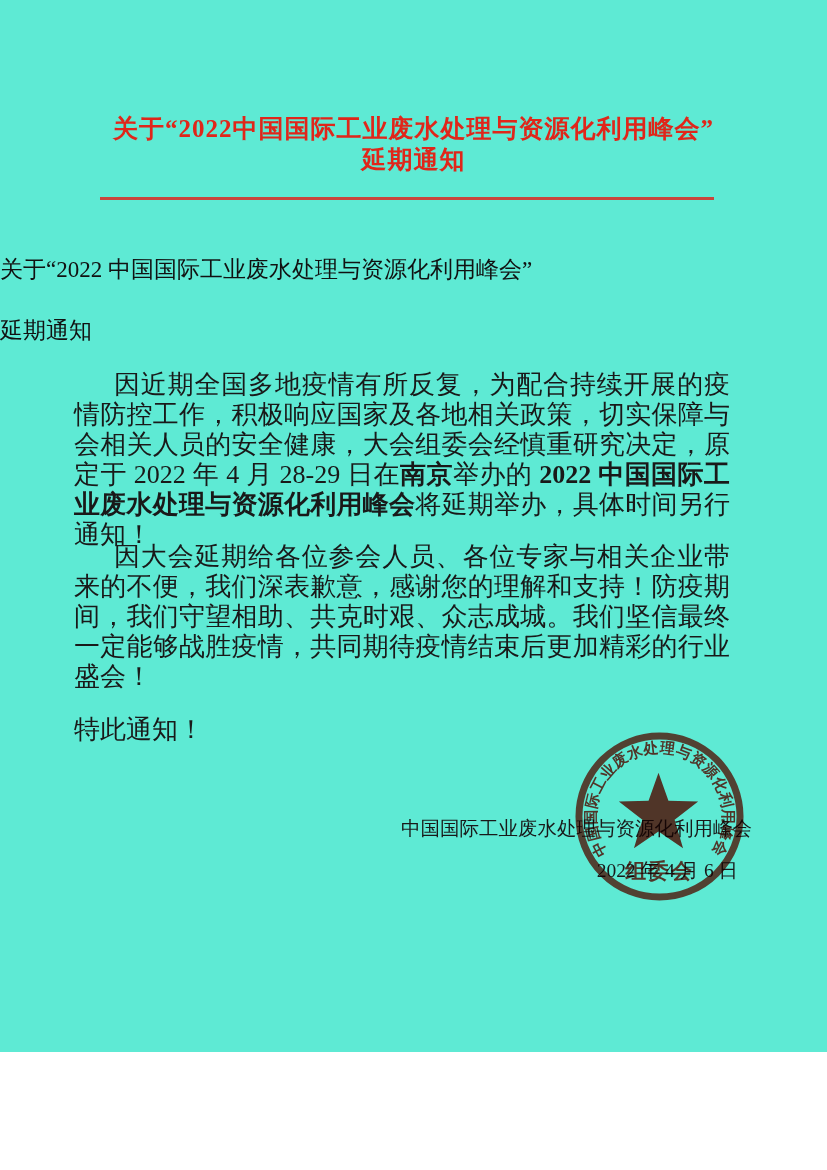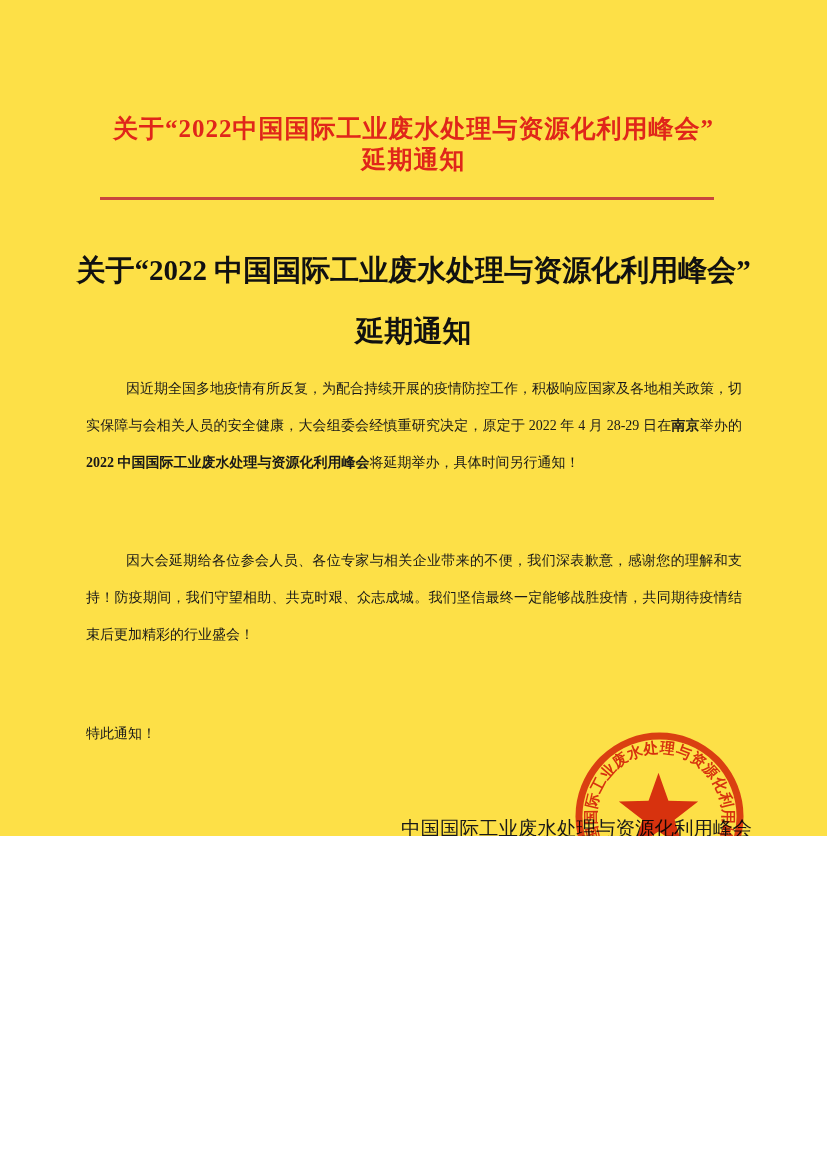--- a/index.html
+++ b/index.html
@@ -1,47 +1,47 @@
 <!DOCTYPE html>
 <html><head>
 <meta charset="utf-8">
 <style>
   html,body{margin:0;padding:0;background:#ffffff;}
   .page{
     position:relative;
-    width:827px;height:836px;
-    background:#fde047;
+    width:827px;height:1052px;
+    background:#5eead4;
     overflow:hidden;
     font-family:"Liberation Serif", serif;
     color:#191919;
   }
   
   .banner-title{
     position:absolute;left:0;top:113px;width:827px;
     text-align:center;
     font-weight:bold;
     font-size:25px;line-height:31px;
     letter-spacing:1px;
   }
   .banner-rule{
     position:absolute;left:100px;top:197px;
     width:614px;height:3px;
   }
   
   .doc-heading{
     position:absolute;left:0;width:827px;
-    text-align:center;font-weight:bold;font-size:29px;line-height:26px;
+    text-align:left;font-weight:normal;font-size:23px;line-height:26px;
     color:#111111;
   }
   .heading-1{top:257px;}
   .heading-2{top:318px;}
   
   .body-para{
-    position:absolute;left:86px;width:656px;
-    font-size:14px;line-height:37px;
+    position:absolute;left:74px;width:656px;
+    font-size:26px;line-height:30px;
     text-align:justify;text-justify:inter-character;
     color:#191919;
   }
   .indent{text-indent:40px;}
   .para-1{top:370px;}
   .para-2{top:542px;}
   .closing-line{top:715px;text-align:left;}
   .bold{font-weight:bold;}
   
   .sig-org{

